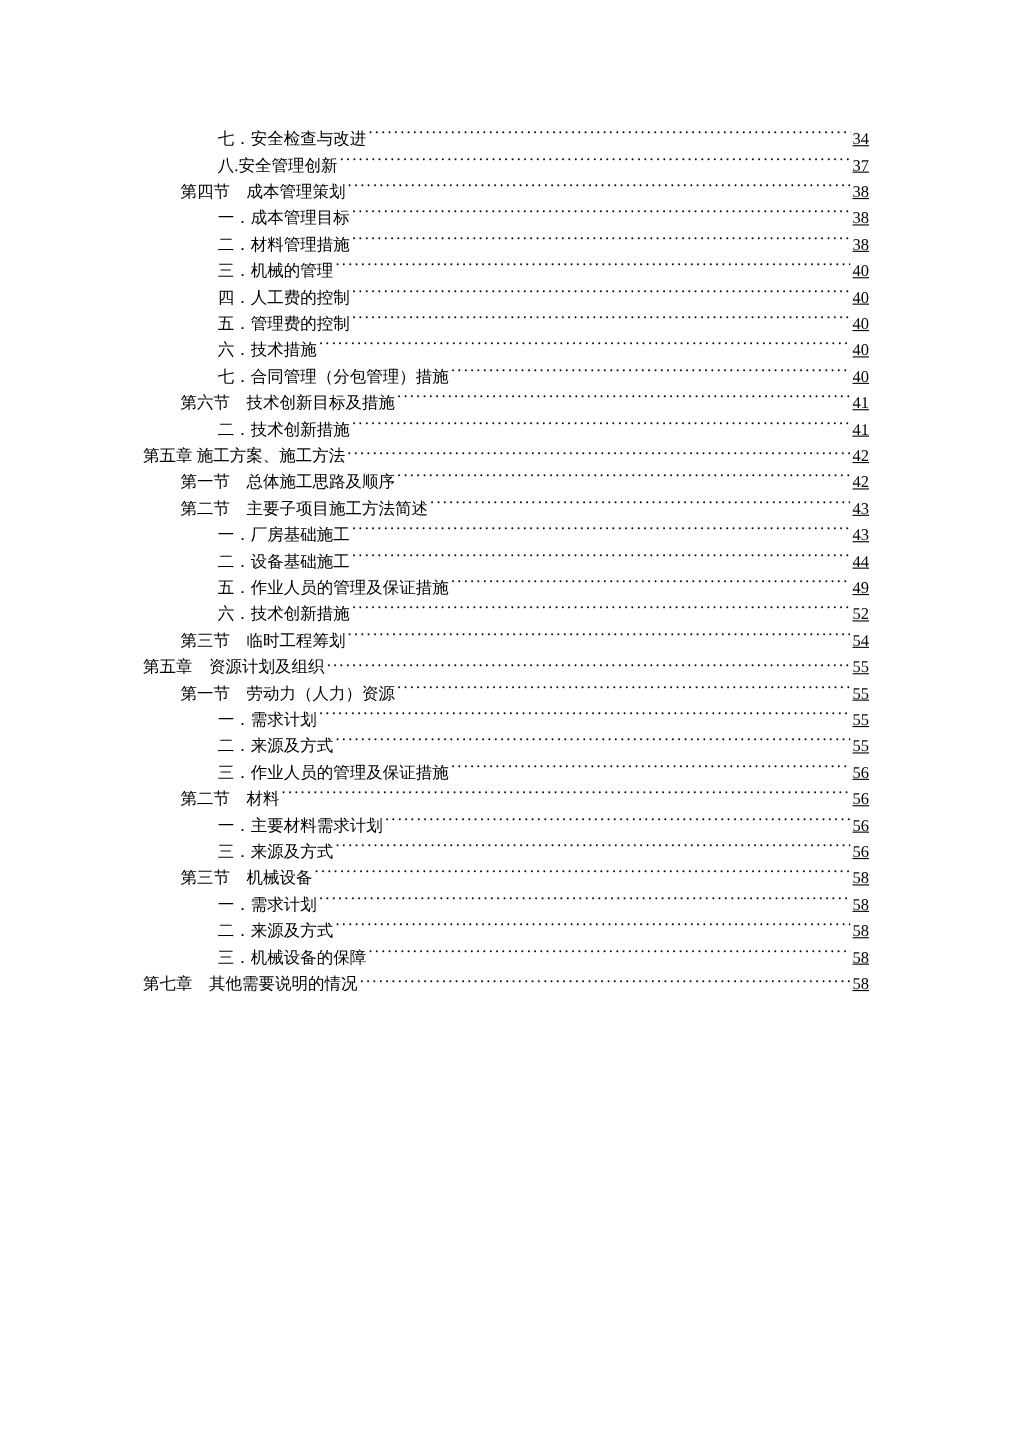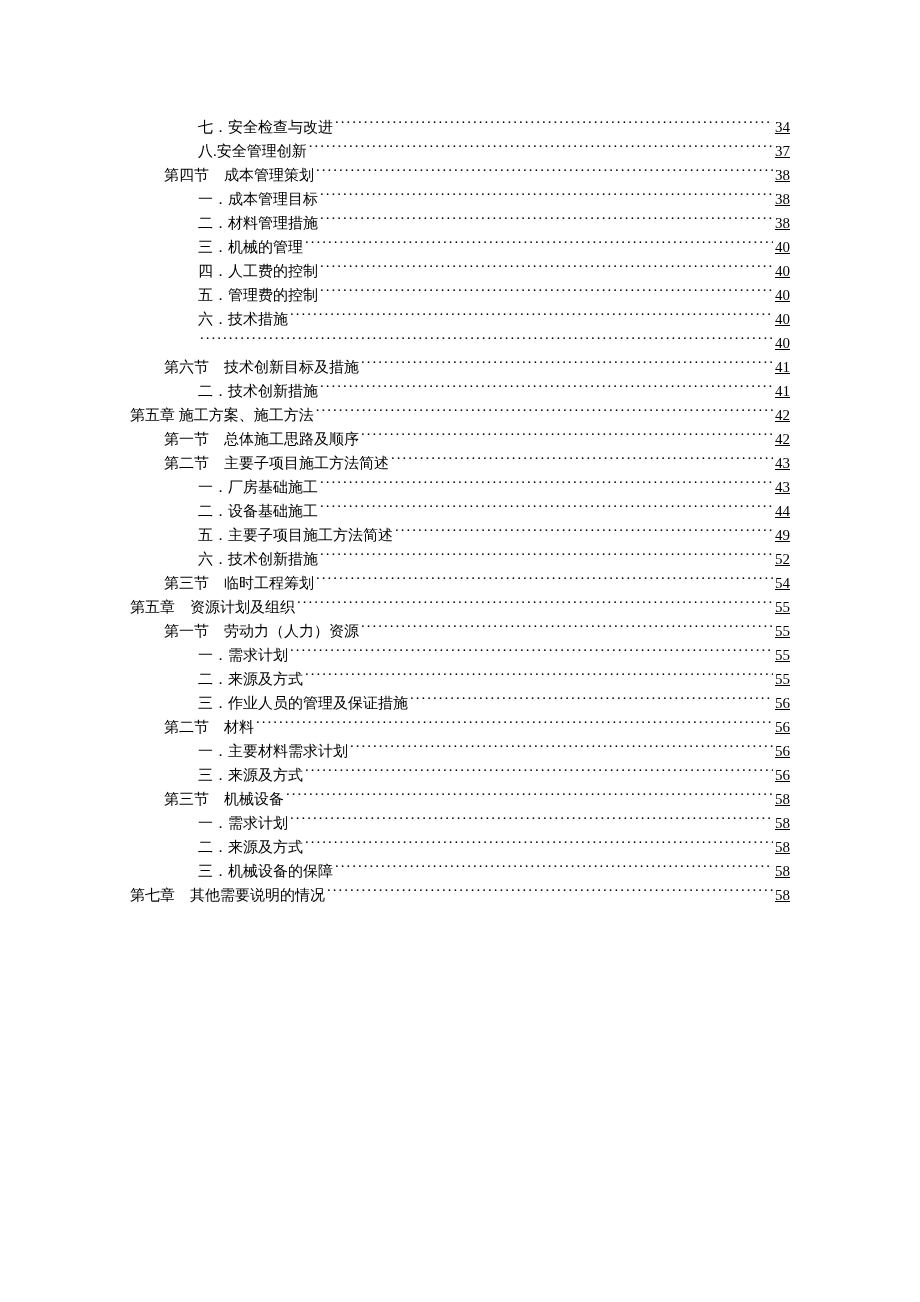--- a/index.html
+++ b/index.html
@@ -42,21 +42,21 @@
       left: 0;
       bottom: 2px;
       letter-spacing: 2px;
       font-size: 15px;
       color: #000;
     }
     .toc-page {
       flex-shrink: 0;
       text-decoration: underline;
     }
-    .indent-0 { padding-left: 0px; }
+    .indent-0 { padding-left: 0px; align-items: center; }
     .indent-1 { padding-left: 34px; text-align: right; }
     .indent-2 { padding-left: 68px; text-align: center; }
   </style>
 </head>
 <body>
 
 <div class="toc-container" id="toc-root">
     <div class="toc-entry indent-2">
       <span class="toc-label">七．安全检查与改进</span>
       <span class="toc-leader"></span>
@@ -96,20 +96,21 @@
       <span class="toc-label">五．管理费的控制</span>
       <span class="toc-leader"></span>
       <span class="toc-page">40</span>
     </div>
     <div class="toc-entry indent-2">
       <span class="toc-label">六．技术措施</span>
       <span class="toc-leader"></span>
       <span class="toc-page">40</span>
     </div>
     <div class="toc-entry indent-2">
+      <span class="toc-label">七．合同管理（分包管理）措施</span>
       <span class="toc-leader"></span>
       <span class="toc-page">40</span>
     </div>
     <div class="toc-entry indent-1">
       <span class="toc-label">第六节　技术创新目标及措施</span>
       <span class="toc-leader"></span>
       <span class="toc-page">41</span>
     </div>
     <div class="toc-entry indent-2">
       <span class="toc-label">二．技术创新措施</span>
@@ -135,21 +136,21 @@
       <span class="toc-label">一．厂房基础施工</span>
       <span class="toc-leader"></span>
       <span class="toc-page">43</span>
     </div>
     <div class="toc-entry indent-2">
       <span class="toc-label">二．设备基础施工</span>
       <span class="toc-leader"></span>
       <span class="toc-page">44</span>
     </div>
     <div class="toc-entry indent-2">
-      <span class="toc-label">五．主要子项目施工方法简述</span>
+      <span class="toc-label">五．作业人员的管理及保证措施</span>
       <span class="toc-leader"></span>
       <span class="toc-page">49</span>
     </div>
     <div class="toc-entry indent-2">
       <span class="toc-label">六．技术创新措施</span>
       <span class="toc-leader"></span>
       <span class="toc-page">52</span>
     </div>
     <div class="toc-entry indent-1">
       <span class="toc-label">第三节　临时工程筹划</span>

